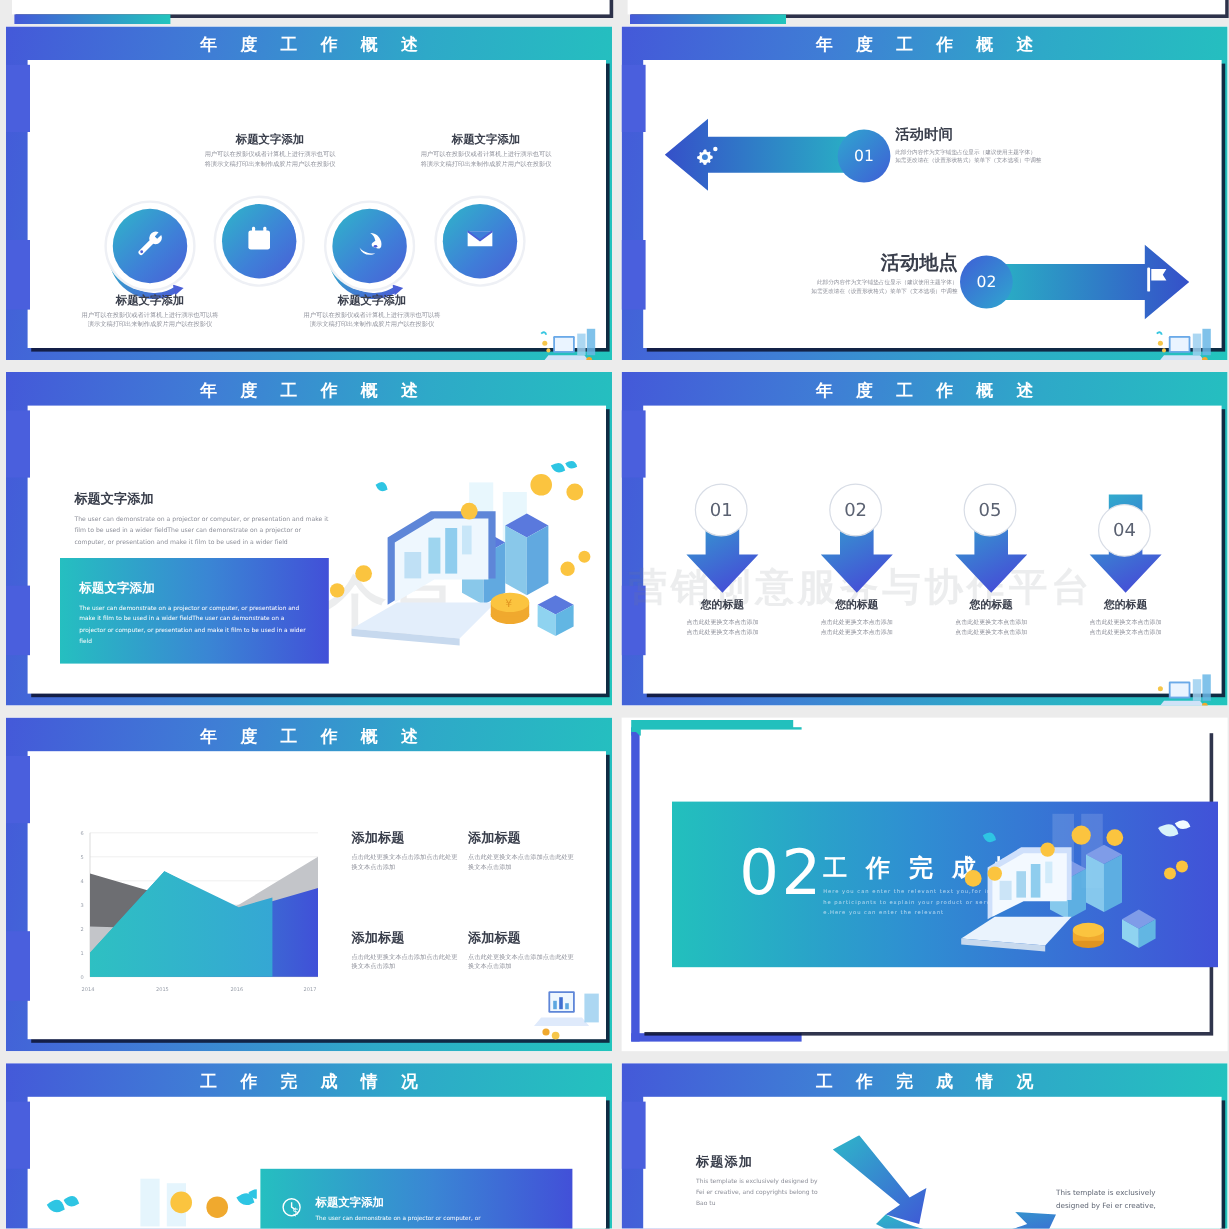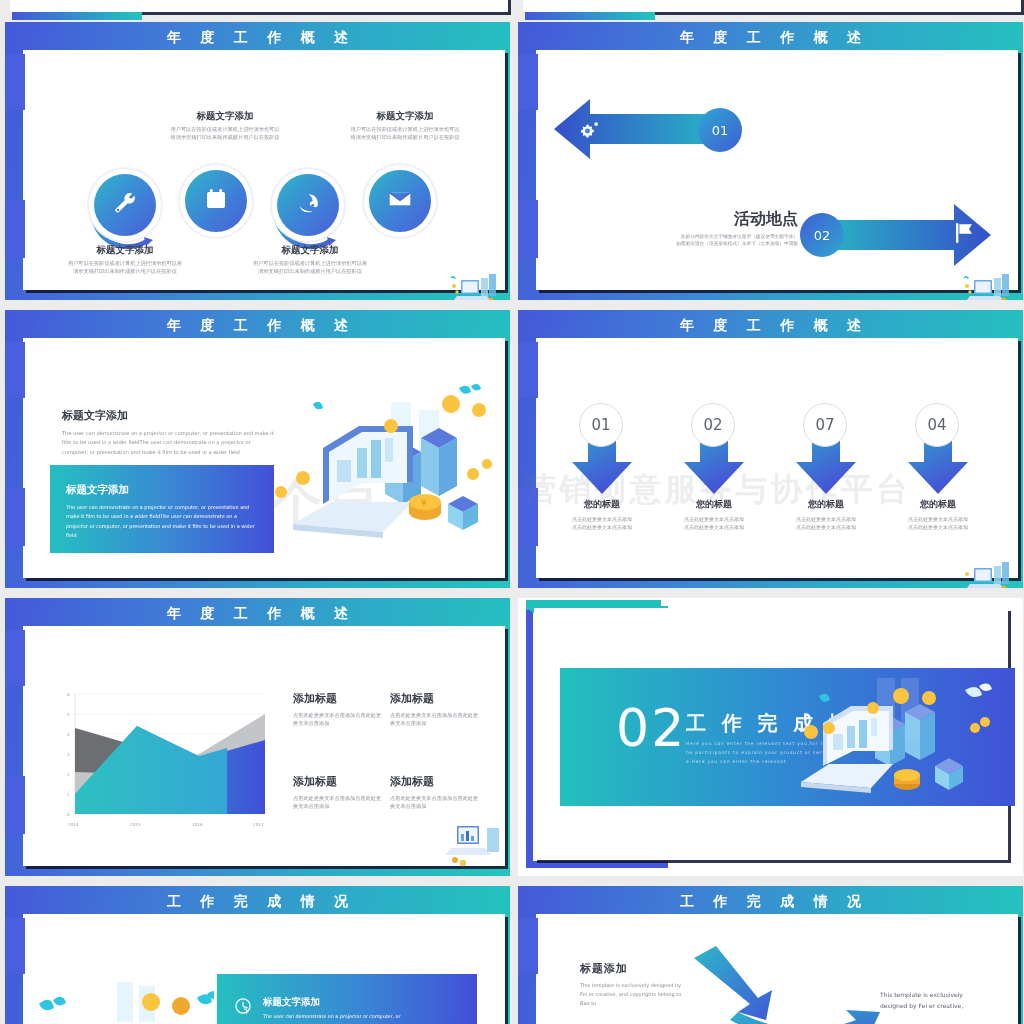--- a/index.html
+++ b/index.html
@@ -235,20 +235,25 @@
         <g fill="#fff" transform="translate(26,24) scale(.62)">
           <path d="M12 5.5l2 .6.3 2.2 1.9 1.1 2-1 1.5 1.5-1 2 1.1 1.9 2.2.3.6 2-.6 2-2.2.3-1.1 1.9 1 2-1.5 1.5-2-1-1.9 1.1-.3 2.2-2 .6-2-.6-.3-2.2-1.9-1.1-2 1L4.3 23l1-2L4.2 19l-2.2-.3L1.4 16.7l.6-2 2.2-.3 1.1-1.9-1-2L5.8 9l2 1 1.9-1.1.3-2.2z"></path>
           <circle cx="12" cy="16" r="4" fill="#3f84d6"></circle>
           <circle cx="26" cy="5" r="3"></circle>
         </g>
       </svg>
     </div>
     <div class="badge" style="left:180px;top:86px;width:44px;height:44px;background:linear-gradient(135deg,#2fa7cf,#3f5ed6);font-size:13px;">
       <span>01</span>
     </div>
+    <div style="position:absolute;left:228px;top:82px;width:260px;">
+      <div class="ttl" style="font-size:12px;">活动时间</div>
+      <div class="body" style="font-size:4.7px;margin-top:3px;">此部分内容作为文字铺垫占位显示（建议使用主题字体）</div>
+      <div class="body" style="font-size:4.7px;">如需更改请在（设置形状格式）菜单下（文本选项）中调整</div>
+    </div>
 
     <div class="bigarrow" style="position:absolute;left:288px;top:180px;width:185px;height:66px;">
       <svg width="185" height="66" viewBox="0 0 185 66">
         <defs>
             <linearGradient id="ar2" x1="0" y1="0" x2="1" y2="0">
               <stop offset="0" stop-color="#28b7c4"></stop>
               <stop offset="1" stop-color="#3550c9"></stop>
             </linearGradient>
           </defs>
         <path d="M185,33 L148,2 L148,18 L12,18 L12,48 L148,48 L148,64 Z" fill="url(#ar2)"></path>
@@ -390,34 +395,34 @@
       <div class="body" style="font-size:5px;margin-top:5px;">点击此处更换文本点击添加</div>
       <div class="body" style="font-size:5px;">点击此处更换文本点击添加</div>
     </div>
 
     <div style="position:absolute;left:272px;top:98px;width:72px;">
       <svg width="72" height="90" viewBox="0 0 72 90">
         <path d="M22,4 L50,4 L50,54 L66,54 L36,86 L6,54 L22,54 Z" fill="url(#dg1)"></path>
       </svg>
     </div>
     <div class="numcircle" style="left:285px;top:93px;width:44px;height:44px;font-size:15px;">
-      <span>07</span>
+      <span>05</span>
     </div>
     <div style="position:absolute;left:252px;top:188px;width:112px;text-align:center;">
       <div class="ttl" style="font-size:9px;">您的标题</div>
       <div class="body" style="font-size:5px;margin-top:5px;">点击此处更换文本点击添加</div>
       <div class="body" style="font-size:5px;">点击此处更换文本点击添加</div>
     </div>
 
     <div style="position:absolute;left:384px;top:98px;width:72px;">
       <svg width="72" height="90" viewBox="0 0 72 90">
         <path d="M22,4 L50,4 L50,54 L66,54 L36,86 L6,54 L22,54 Z" fill="url(#dg1)"></path>
       </svg>
     </div>
-    <div class="numcircle" style="left:397px;top:93px;width:44px;height:44px;font-size:15px;">
+    <div class="numcircle" style="left:397px;top:110px;width:44px;height:44px;font-size:15px;">
       <span>04</span>
     </div>
     <div style="position:absolute;left:364px;top:188px;width:112px;text-align:center;">
       <div class="ttl" style="font-size:9px;">您的标题</div>
       <div class="body" style="font-size:5px;margin-top:5px;">点击此处更换文本点击添加</div>
       <div class="body" style="font-size:5px;">点击此处更换文本点击添加</div>
     </div>
 
     <div class="illu" style="left:440px;top:248px;width:60px;height:42px;">
       <svg width="60" height="42" viewBox="0 0 60 42">

